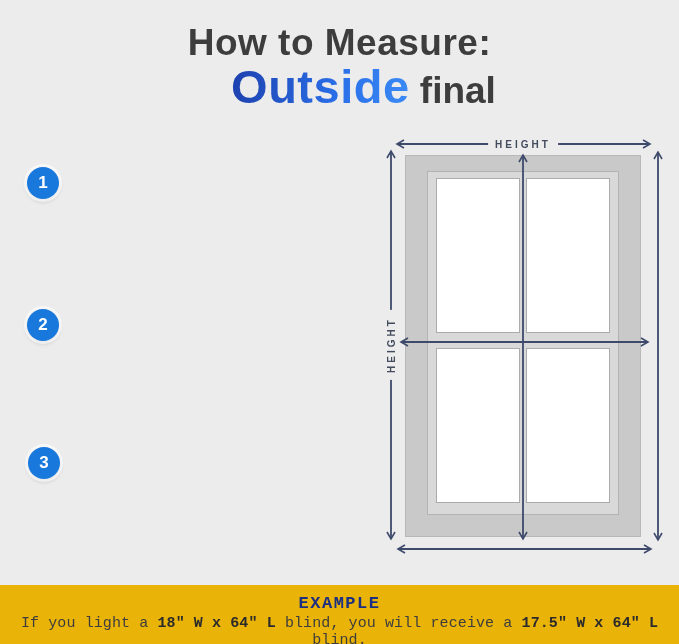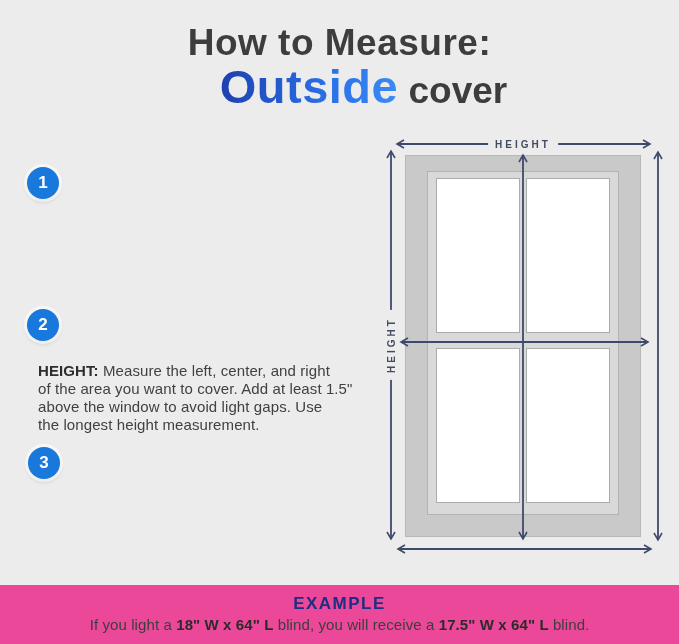--- a/index.html
+++ b/index.html
@@ -66,53 +66,49 @@
   .dim-label{
     position:absolute;background:#ececec;color:#434b5e;
     font-size:10px;font-weight:700;letter-spacing:3px;padding:0 7px;
     white-space:nowrap;
   }
   .width-label{left:523px;top:144px;transform:translate(-50%,-50%);}
   .height-label{left:391px;top:345px;transform:translate(-50%,-50%) rotate(-90deg);}
   
   .example-band{
     position:absolute;left:0;top:585px;width:679px;height:59px;
-    background:#ec4899;text-align:center;
+    background:#eab308;text-align:center;font-family:Liberation Mono, monospace;
   }
   .example-heading{
     margin:9px 0 0 0;font-size:17px;font-weight:700;
     letter-spacing:1.5px;color:#1c2f80;
   }
   .example-text{margin:2px 0 0 0;font-size:15px;color:#3d3d3d;letter-spacing:.1px;}
   .example-text b{color:#2b2b2b;font-weight:700;}
 </style>
 </head>
 <body>
 
 <div class="canvas">
 
   <header class="title">
     <div class="title-line1">How to Measure:</div>
-    <div class="title-line2"><span class="title-accent">Outside</span><span> cover</span></div>
+    <div class="title-line2"><span class="title-accent">Outside</span><span> final</span></div>
   </header>
 
   <div class="badge badge-1">
       <span>1</span>
     </div>
   <div class="badge badge-2">
       <span>2</span>
     </div>
   <div class="badge badge-3">
       <span>3</span>
     </div>
 
-  <p class="step-text step-text-2"><b>HEIGHT:</b><span> Measure the left, center, and right
-of the area you want to cover. Add at least 1.5"
-above the window to avoid light gaps. Use
-the longest height measurement.</span></p>
 
   <div class="win-outer"></div>
   <div class="win-sash"></div>
   <div class="pane pane-ul"></div>
   <div class="pane pane-ur"></div>
   <div class="pane pane-ll"></div>
   <div class="pane pane-lr"></div>
 
   <svg class="measure-svg" viewBox="0 0 679 644" xmlns="http://www.w3.org/2000/svg">
     <defs>

